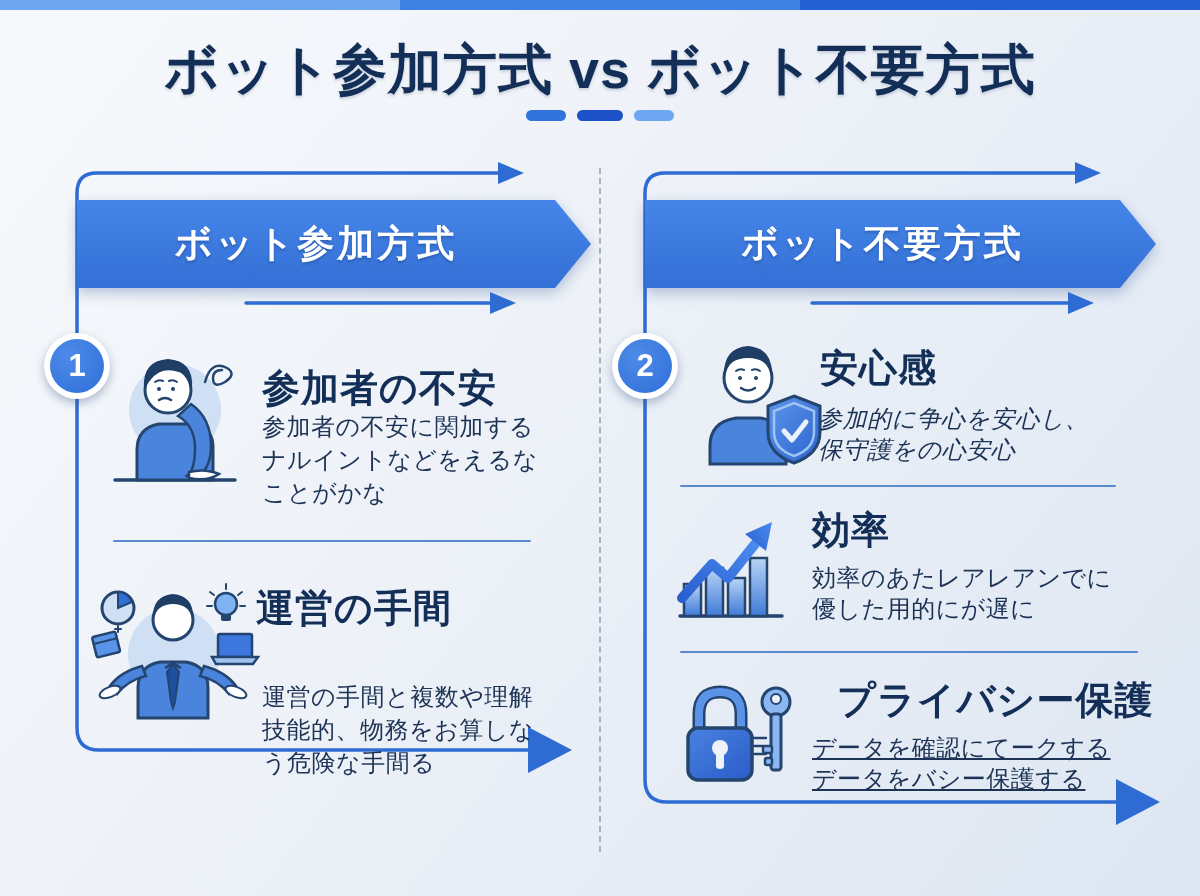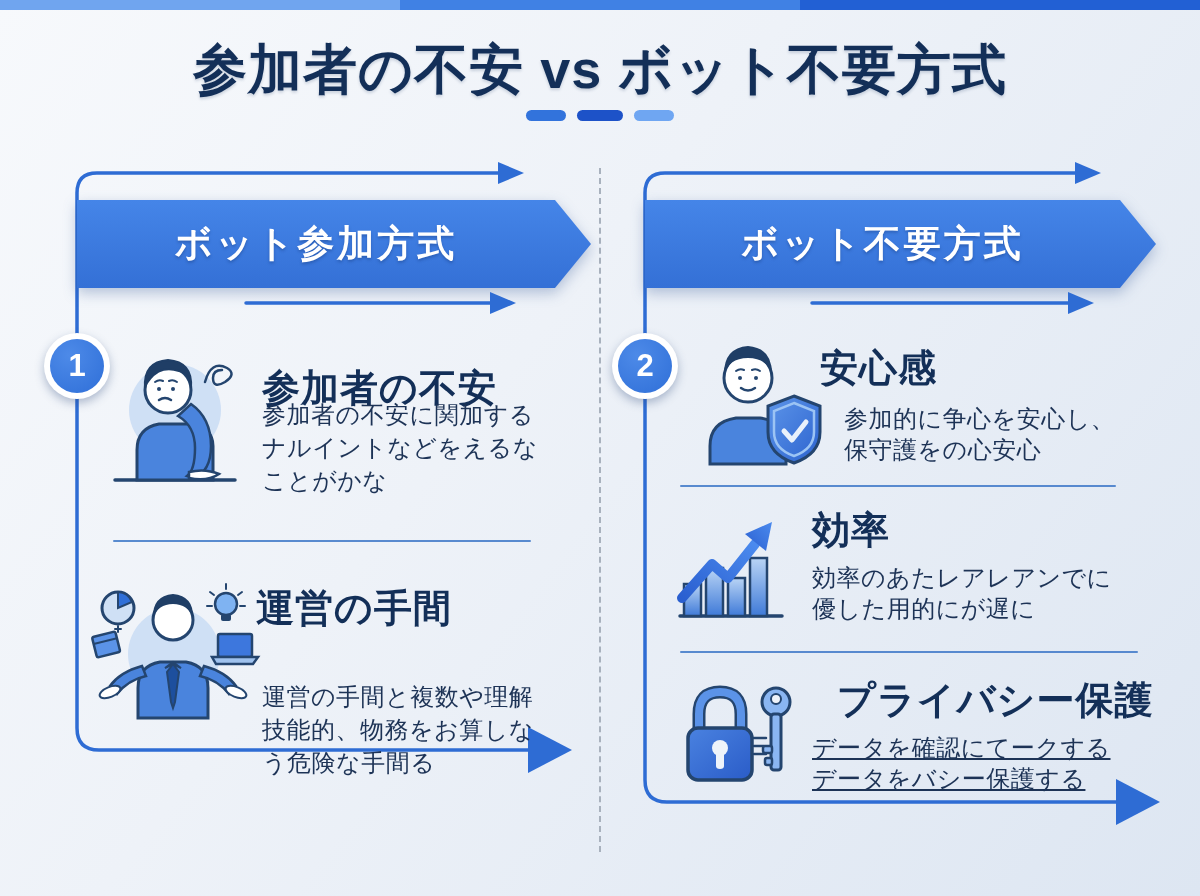--- a/index.html
+++ b/index.html
@@ -84,25 +84,25 @@
     font-size:38px;font-weight:800;
     color:var(--title_navy,#132f58);
     letter-spacing:1px;line-height:44px;
   }
   .sec-body{
     font-size:24px;font-weight:500;
     color:var(--body_navy,#1d3356);
     white-space:pre-line;letter-spacing:.5px;line-height:33px;
   }
   #l-s1-title{left:262px;top:350px;margin-top:16px;}
-  #l-s1-body{left:262px;top:398px;}
+  #l-s1-body{left:262px;top:410px;}
   #l-s2-title{left:256px;top:586px;text-align:right;}
   #l-s2-body{left:262px;top:640px;margin-top:40px;}
   #r-s1-title{left:820px;top:346px;text-align:right;}
-  #r-s1-body{left:844px;top:403px;line-height:31px;}
+  #r-s1-body{left:818px;top:403px;line-height:31px;font-style:italic;}
   #r-s2-title{left:812px;top:508px;}
   #r-s2-body{left:812px;top:562px;line-height:31px;}
   #r-s3-title{left:812px;top:678px;margin-left:25px;}
   #r-s3-body{left:812px;top:732px;line-height:31px;text-decoration:underline;}
 
   .h-divider{height:2px;background:#3e78c8;opacity:.85;border-radius:2px;}
   #l-divider{left:113px;top:540px;width:418px;}
   #r-div1{left:680px;top:485px;width:436px;}
   #r-div2{left:680px;top:651px;width:458px;}
 
@@ -117,21 +117,21 @@
 <body>
 
 <div class="stage">
 
   <div class="abs topbar">
     <span class="t1"></span>
     <span class="t2"></span>
     <span class="t3"></span>
   </div>
 
-  <h1 class="abs page-title">参加者の不安 vs ボット不要方式</h1>
+  <h1 class="abs page-title">ボット参加方式 vs ボット不要方式</h1>
   <div class="abs title-dashes">
     <i class="d1"></i>
     <i class="d2"></i>
     <i class="d3"></i>
   </div>
 
   <div class="abs mid-divider"></div>
 
   <svg class="abs card-decor" id="card-left-svg" style="left:60px;top:160px;" width="530" height="620" viewBox="0 0 530 620">
     <defs>

